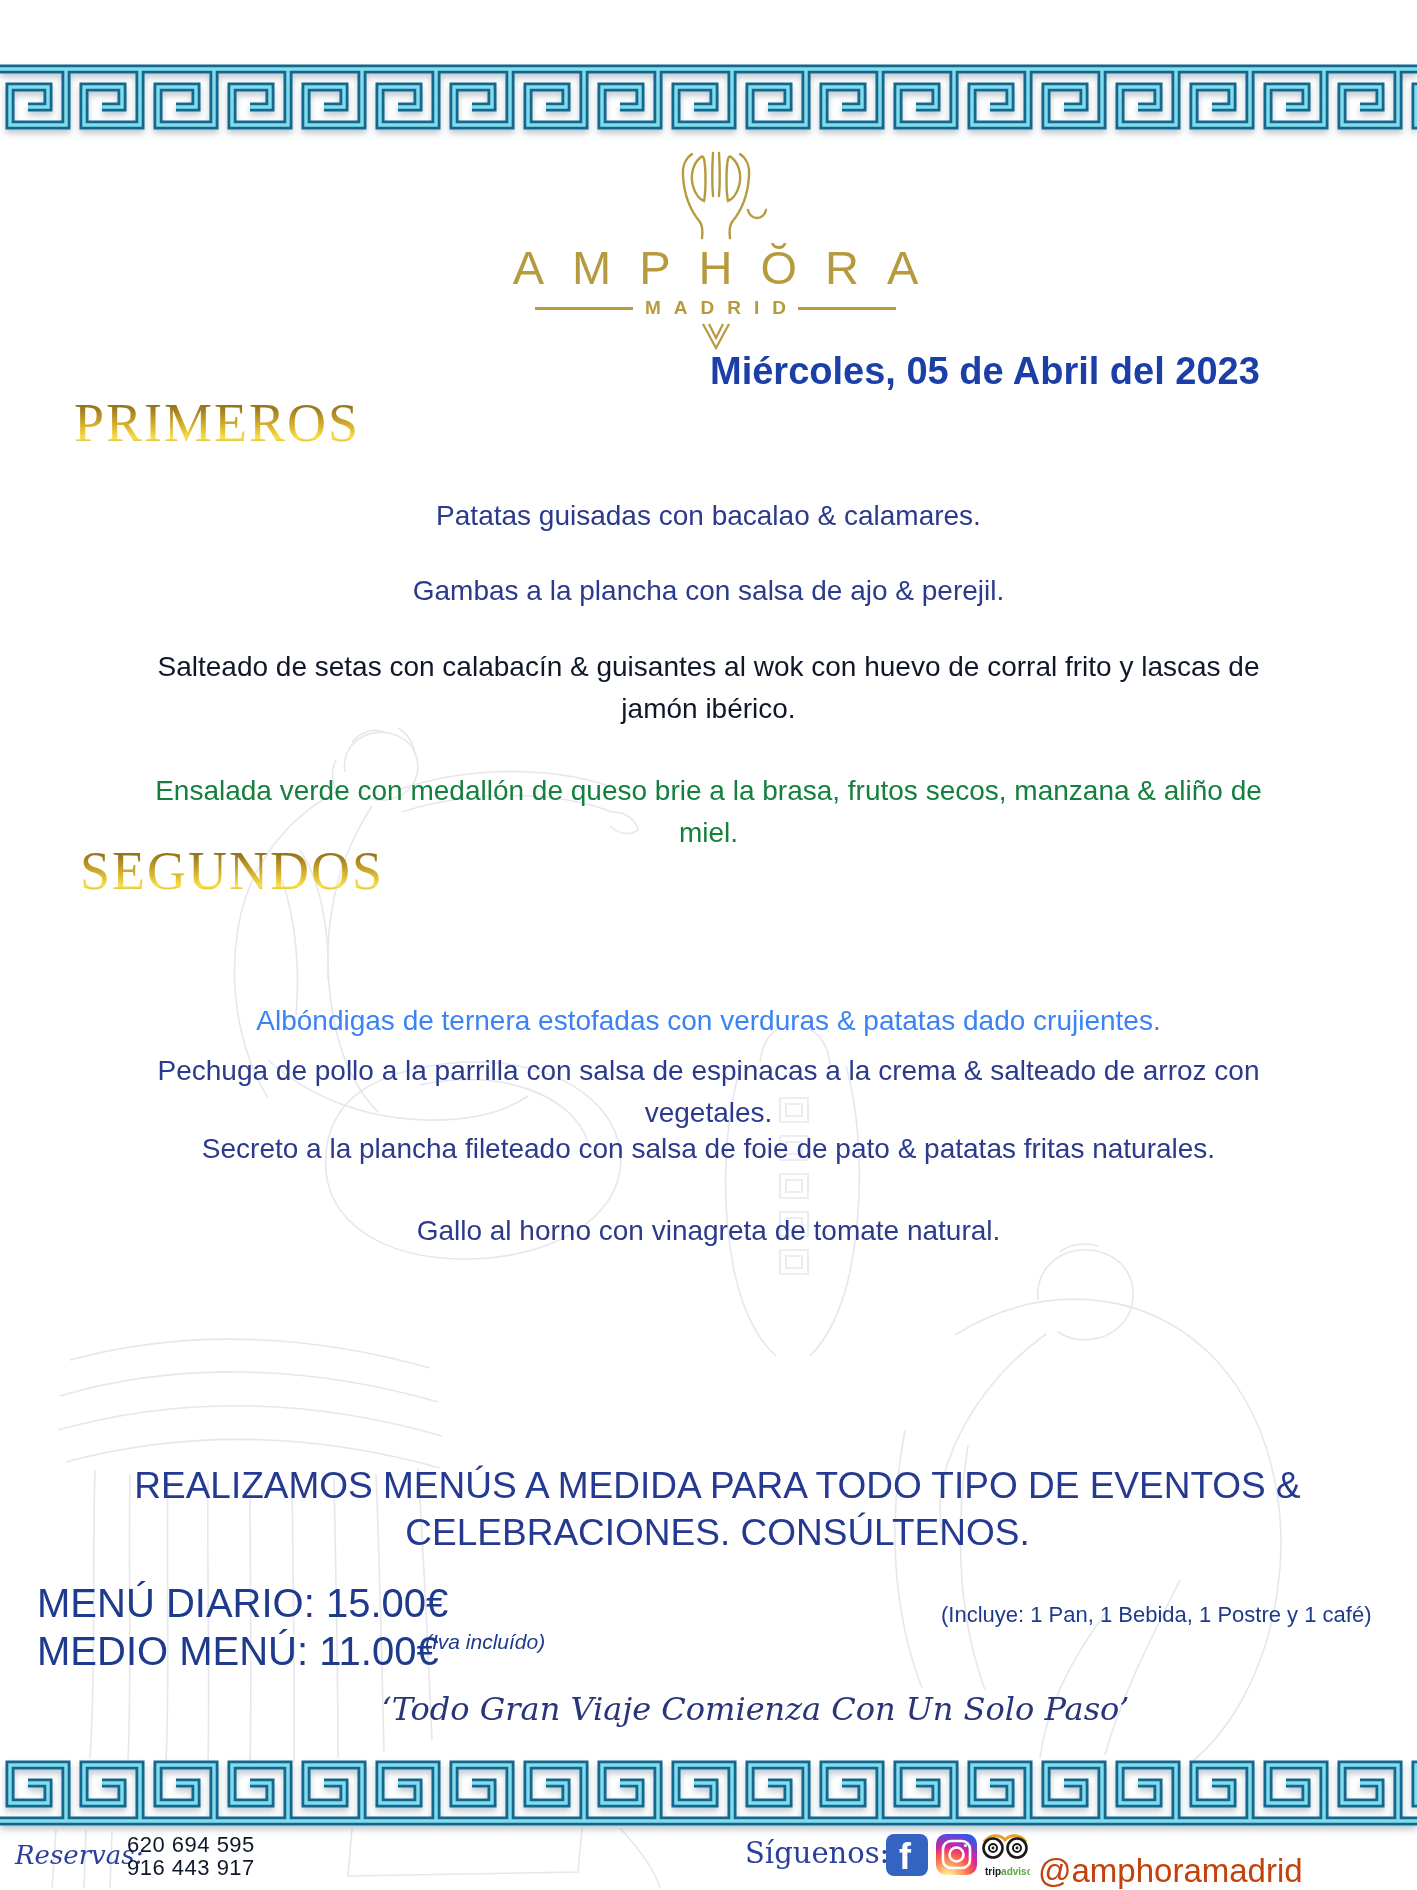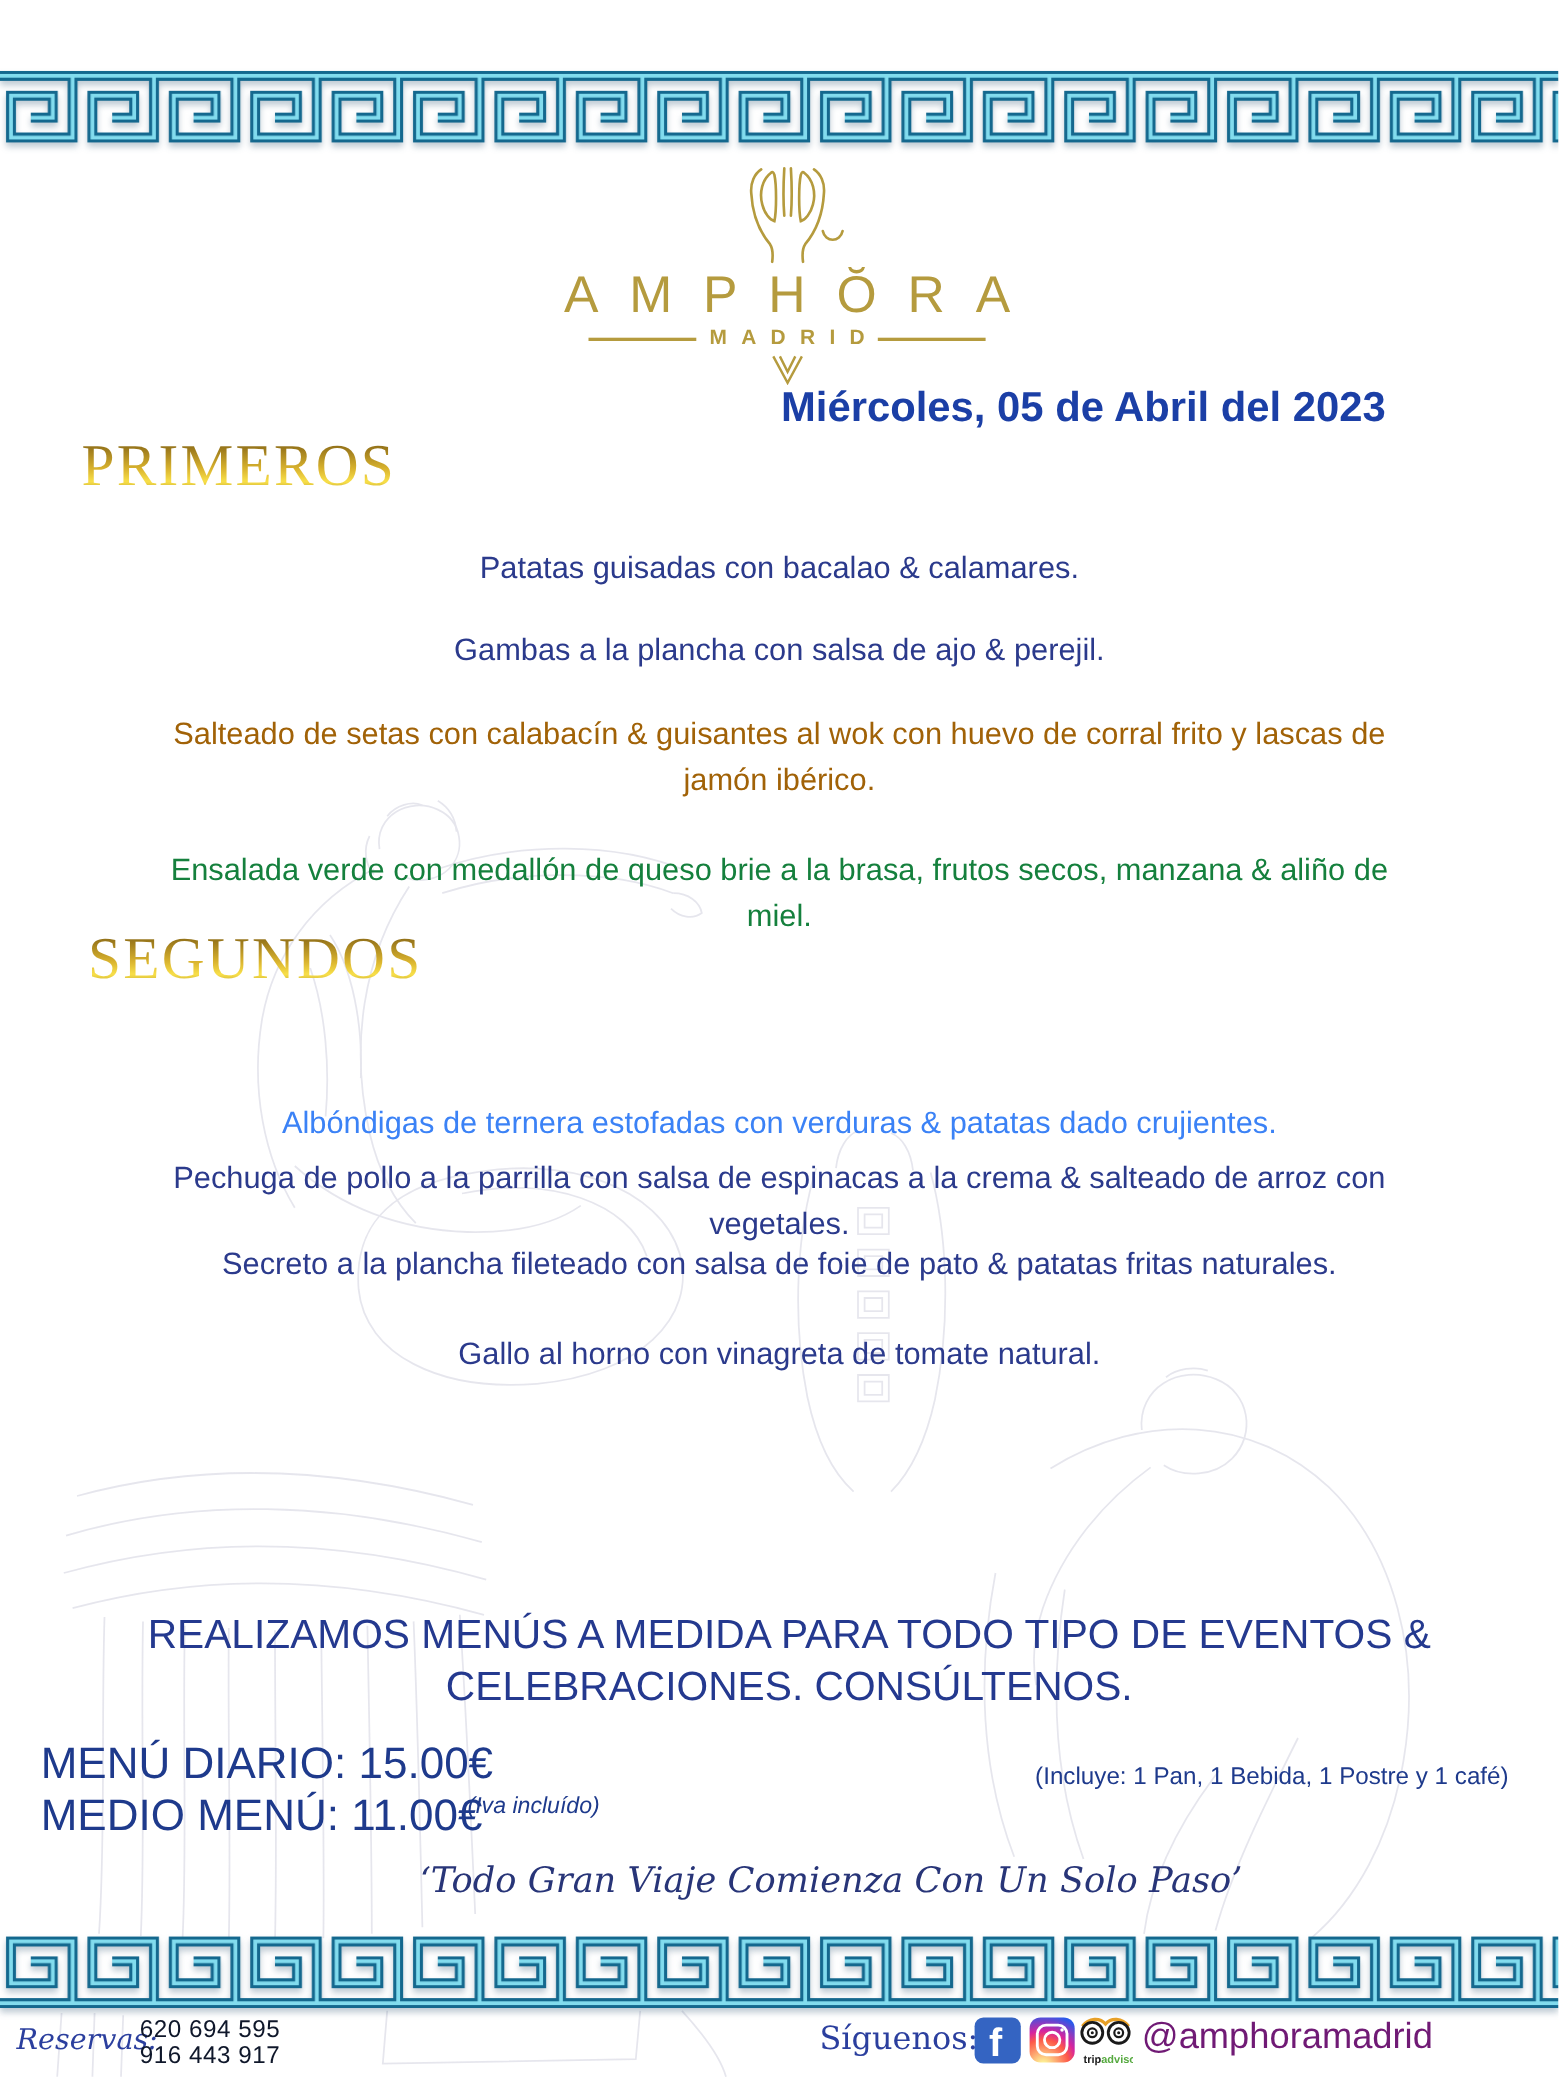--- a/index.html
+++ b/index.html
@@ -123,21 +123,21 @@
 
   <div id="date-line" style="color:#1b3fa6;">Miércoles, 05 de Abril del 2023</div>
 
   <div id="title-primeros" class="section-title">PRIMEROS</div>
   <div class="menu-item" style="top:477px;color:#2b3a8c;">
       <span class="inner">Patatas guisadas con bacalao &amp; calamares.</span>
     </div>
   <div class="menu-item" style="top:552px;color:#2b3a8c;">
       <span class="inner">Gambas a la plancha con salsa de ajo &amp; perejil.</span>
     </div>
-  <div class="menu-item" style="top:628px;color:#a16207;">
+  <div class="menu-item" style="top:628px;color:#0f172a;">
       <span class="inner">Salteado de setas con calabacín &amp; guisantes al wok con huevo de corral frito y lascas de jamón ibérico.</span>
     </div>
   <div class="menu-item" style="top:752px;color:#15803d;">
       <span class="inner">Ensalada verde con medallón de queso brie a la brasa, frutos secos, manzana &amp; aliño de miel.</span>
     </div>
 
   <div id="title-segundos" class="section-title">SEGUNDOS</div>
   <div class="menu-item" style="top:982px;color:#3b82f6;">
       <span class="inner">Albóndigas de ternera estofadas con verduras &amp; patatas dado crujientes.</span>
     </div>
@@ -202,15 +202,15 @@
       <circle cx="13" cy="17" r="4" fill="none" stroke="#1a1a1a" stroke-width="2"></circle>
       <circle cx="37" cy="17" r="4" fill="none" stroke="#1a1a1a" stroke-width="2"></circle>
       <circle cx="13" cy="17" r="1.4" fill="#1a1a1a"></circle>
       <circle cx="37" cy="17" r="1.4" fill="#1a1a1a"></circle>
       <text x="5" y="44" font-family="Liberation Sans, sans-serif" font-size="10" font-weight="bold">
         <tspan fill="#1a1a1a">trip</tspan><tspan fill="#56a93f">advisor</tspan>
       </text>
     </svg>
   </div>
 
-  <div id="handle" style="color:#701a75;">@amphoramadrid</div>
+  <div id="handle" style="color:#c2410c;margin-top:20px;">@amphoramadrid</div>
 
 </div>
 
 </body></html>

